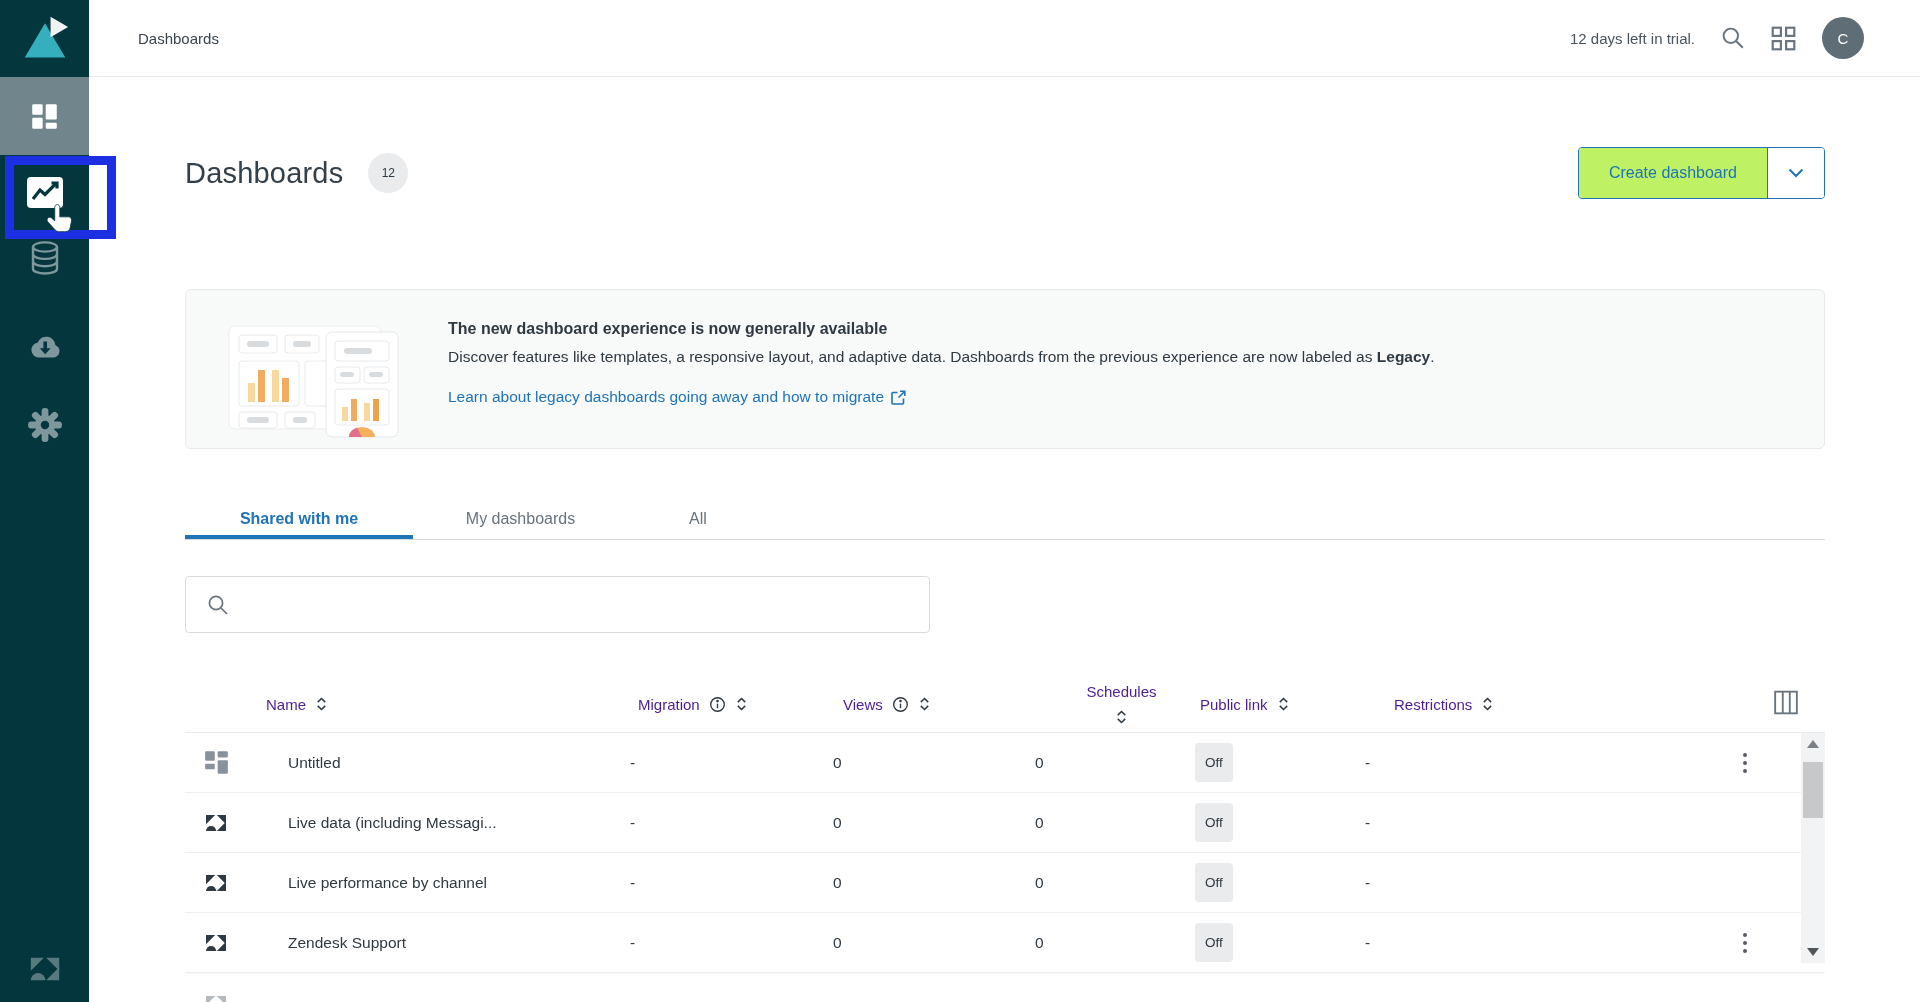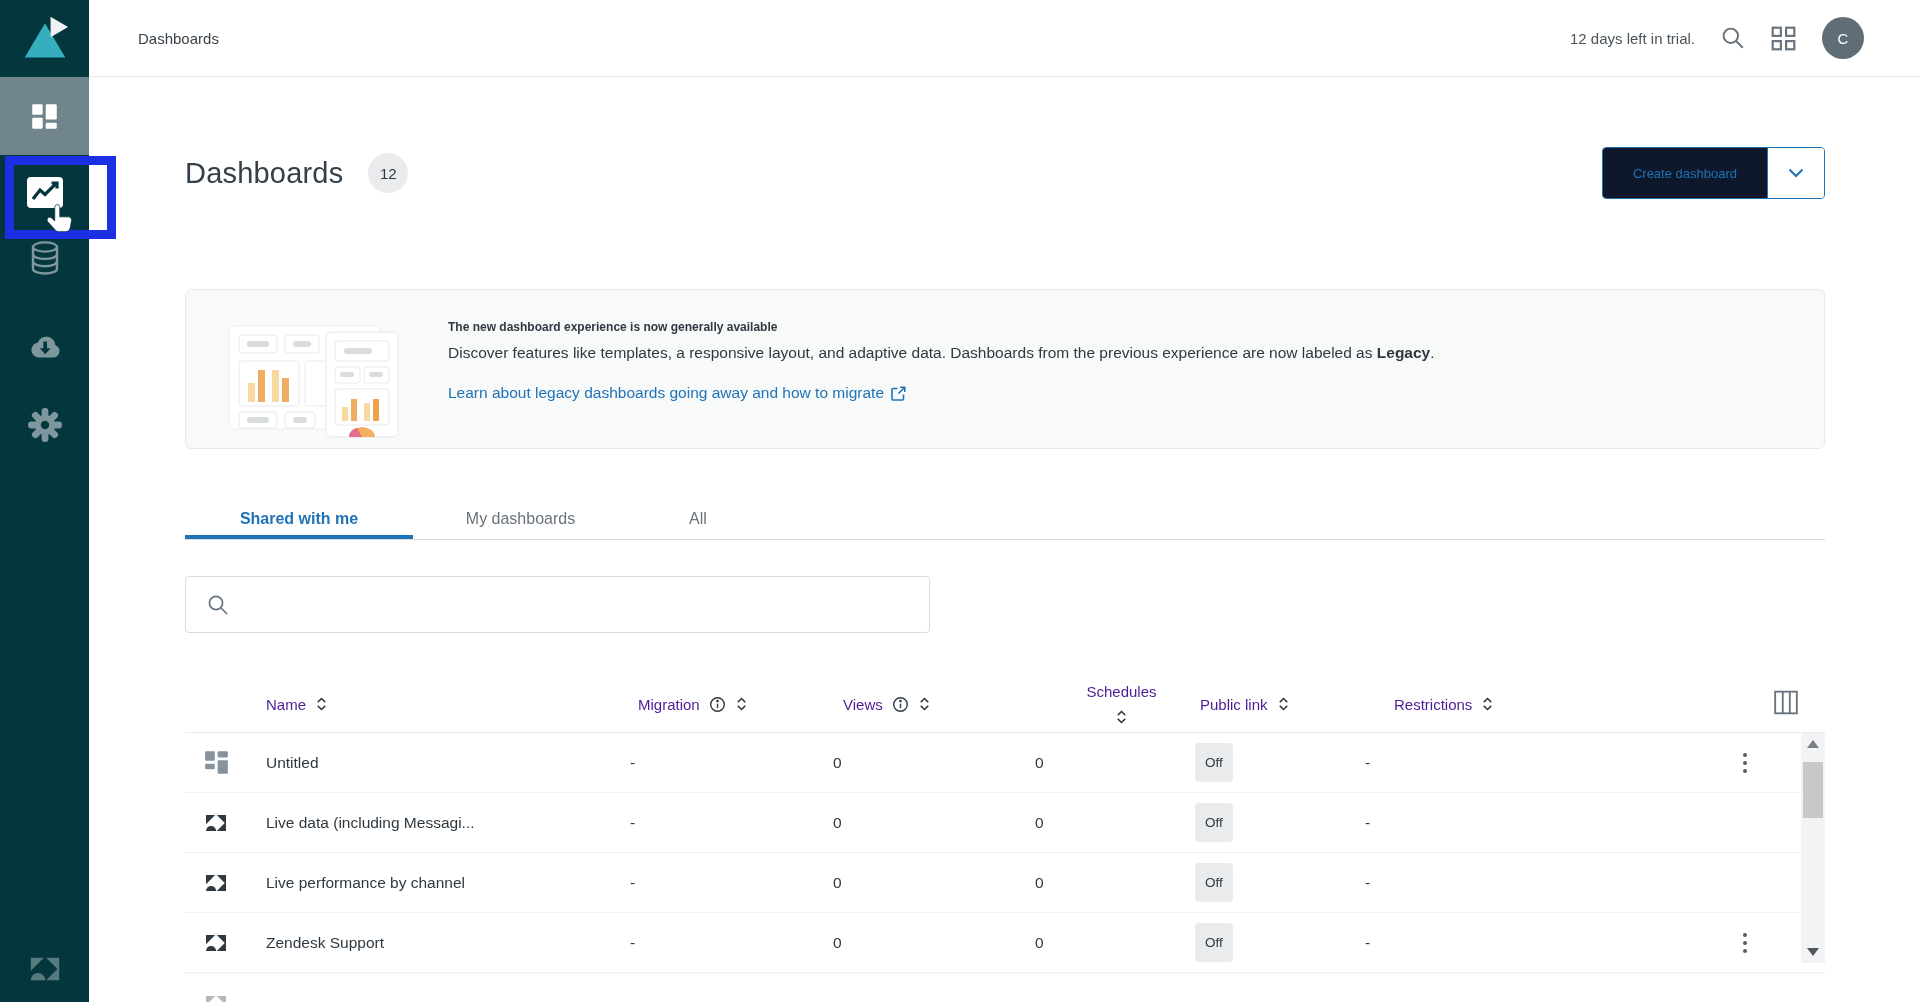--- a/index.html
+++ b/index.html
@@ -29,32 +29,32 @@
   .icon-btn { background:none; border:none; cursor:pointer; display:flex; align-items:center; }
   .avatar { width:42px; height:42px; border-radius:50%; background:#5e6d76; color:#fff;
             font-size:15px; display:flex; align-items:center; justify-content:center; border:none; cursor:pointer; }
 
   
   .content { position:absolute; left:185px; top:78px; width:1640px; }
 
   .page-header { margin-top:57px; height:76px; display:flex; align-items:center; }
   .page-title { font-size:29px; font-weight:500; color:#33404a; letter-spacing:.2px; }
   .count-badge { margin-left:25px; width:40px; height:40px; border-radius:50%; background:#e9ebed;
-                 font-size:15px; display:flex; align-items:center; justify-content:center; }
+                 font-size:12px; display:flex; align-items:center; justify-content:center; }
   .split-btn { margin-left:auto; height:52px; display:flex; border:1px solid #1f73b7; border-radius:4px;
                overflow:hidden; background:#fff; }
-  .sb-main { padding:0 30px; font-size:13px; color:#1f73b7; background:#0f172a; border:none; cursor:pointer; }
+  .sb-main { padding:0 30px; font-size:16px; color:#1f73b7; background:#bef264; border:none; cursor:pointer; }
   .sb-caret { width:57px; border:none; border-left:1px solid #1f73b7; background:#fff; cursor:pointer;
               display:flex; align-items:center; justify-content:center; }
 
   .banner { margin-top:78px; height:160px; background:#f8f9f9; border:1px solid #e8eaeb; border-radius:6px;
             display:flex; align-items:flex-start; }
   .illus { margin:14px 0 0 37px; }
   .banner-text { margin:30px 0 0 35px; }
-  .b-title { font-size:12px; font-weight:bold; color:#2f3941; }
+  .b-title { font-size:16px; font-weight:bold; color:#2f3941; }
   .b-body { margin-top:10px; font-size:15.5px; color:#2f3941; }
   .b-link { margin-top:22px; font-size:15.5px; color:#1f73b7; display:flex; align-items:center; gap:7px;
             cursor:pointer; text-decoration:none; width:max-content; }
 
   .tabs { margin-top:50px; height:41px; display:flex; border-bottom:1px solid #d8dcde; }
   .tab { height:100%; display:flex; align-items:center; justify-content:center; font-size:16px;
          color:#68737d; cursor:pointer; border:none; background:none; }
   .tab-0 { width:228px; } .tab-1 { width:215px; } .tab-2 { width:140px; }
   .tab.active { color:#1f73b7; box-shadow:inset 0 -4px 0 #1f73b7;font-weight:bold; }
 
@@ -66,21 +66,21 @@
   .table { margin-top:43px; position:relative; }
   .grid { display:grid; grid-template-columns:19px 62px 364px 203px 202px 160px 170px 335px 90px;
           align-items:center; }
   .thead { height:57px; border-bottom:1px solid #e9ebed; position:relative; }
   .th { display:flex; align-items:center; gap:9px; font-size:15px; font-weight:normal; color:#4c1d95; }
   .th .lbl { cursor:pointer; }
   .pl8{padding-left:8px;} .pl10{padding-left:10px;text-align:right;} .pl13{padding-left:13px;flex-direction:column;} .pl5{padding-left:5px;} .pl29{padding-left:29px;}
   .cols-btn { position:absolute; right:26px; top:50%; transform:translateY(-50%); background:none; border:none; cursor:pointer; }
   .trow { height:60px; border-bottom:1px solid #eef0f1; }
   .trow:last-of-type { border-bottom:none; }
-  .trow .name { font-size:15.5px; color:#2f3941; }
+  .trow .name { font-size:15.5px; color:#2f3941;margin-left:22px; }
   .val { font-size:15.5px; color:#2f3941; }
   .badge-off { justify-self:start; background:#e9ebed; border-radius:4px; padding:12px 10px; font-size:13.5px; color:#2f3941; }
   .kebab { background:none; border:none; cursor:pointer; display:flex; flex-direction:column; gap:4px; align-items:center; justify-self:center; }
   .kebab i { width:4px; height:4px; border-radius:50%; background:#565e65; }
   .row-icon { justify-self:start; display:flex; }
   .partial { opacity:.35; border-top:1px solid #e9ebed; height:60px; }
 
   
   .vscroll { position:absolute; right:0; top:655px; width:24px; height:230px; background:#f1f3f4; }
   .vs-arrow { position:absolute; left:0; width:24px; height:18px; display:flex; align-items:center; justify-content:center; }

